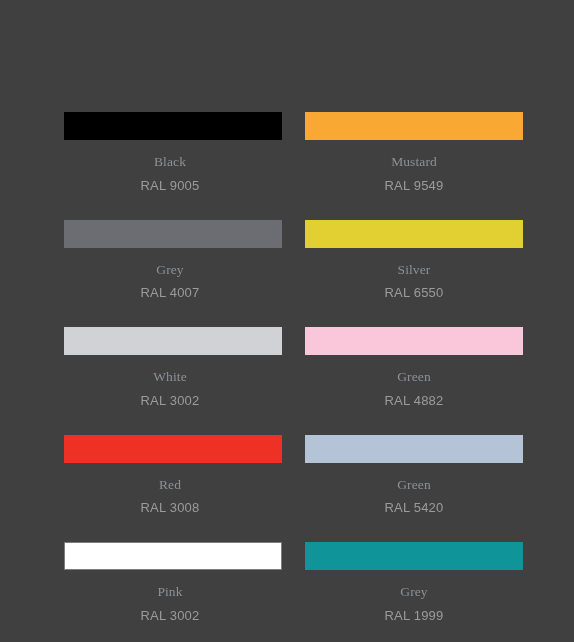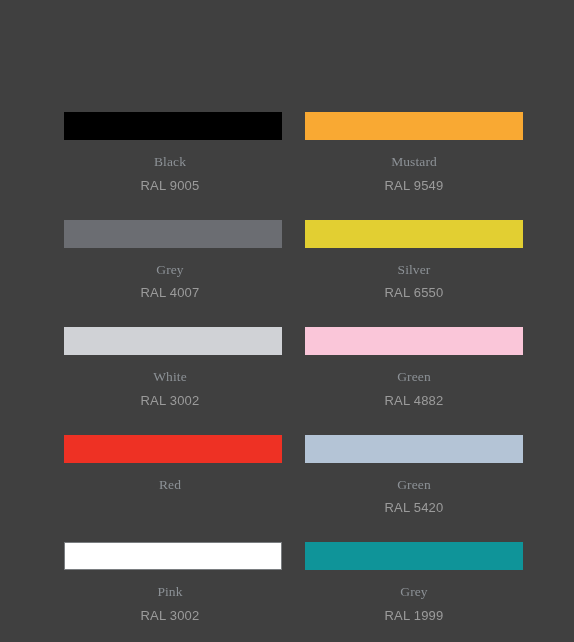--- a/index.html
+++ b/index.html
@@ -114,20 +114,21 @@
       </div>
       <div class="swatch-gutter"></div>
       <div class="swatch-cell col-right">
         <div class="swatch-chip" style="background: rgb(250, 198, 217);"></div>
         <span class="swatch-name">Green</span>
         <span class="swatch-code">RAL 4882</span>
       </div>
       <div class="swatch-cell col-left">
         <div class="swatch-chip" style="background: rgb(238, 49, 36);"></div>
         <span class="swatch-name">Red</span>
+        <span class="swatch-code">RAL 3008</span>
       </div>
       <div class="swatch-gutter"></div>
       <div class="swatch-cell col-right">
         <div class="swatch-chip" style="background: rgb(180, 196, 214);"></div>
         <span class="swatch-name">Green</span>
         <span class="swatch-code">RAL 5420</span>
       </div>
       <div class="swatch-cell col-left">
         <div class="swatch-chip bordered" style="background: rgb(255, 255, 255); border-color: rgb(122, 125, 128);"></div>
         <span class="swatch-name">Pink</span>

